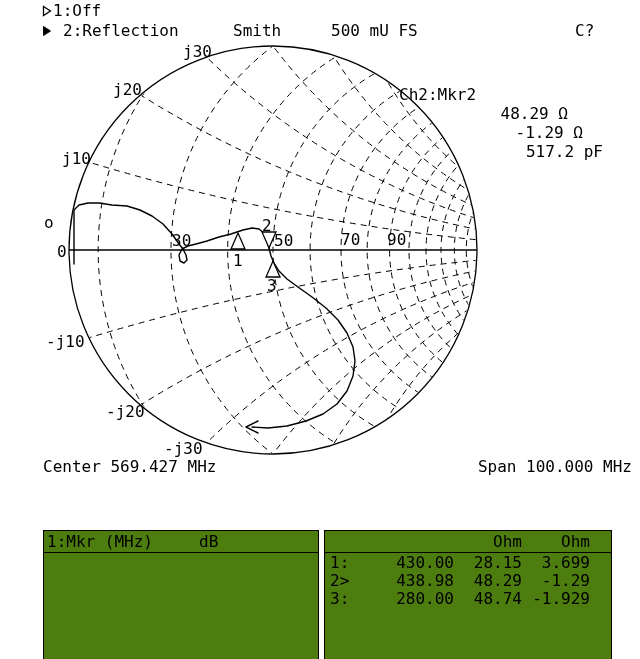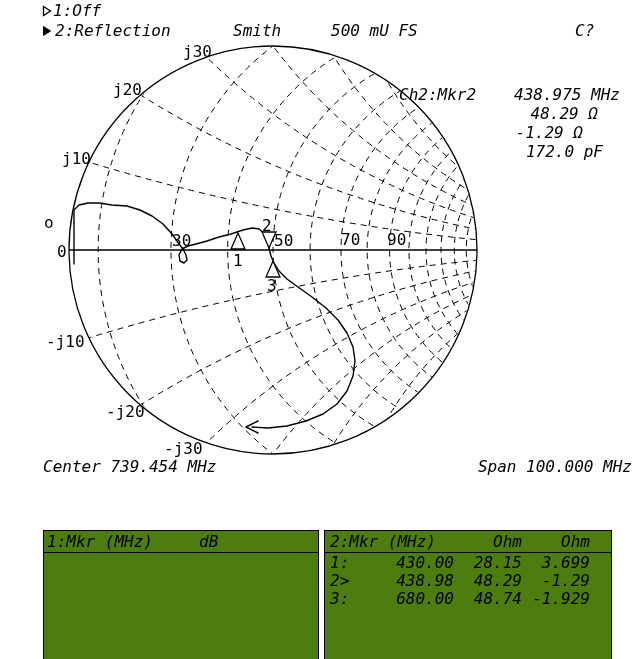--- a/index.html
+++ b/index.html
@@ -1,21 +1,21 @@
 <!DOCTYPE html>
 <html><head>
 <meta charset="utf-8">
 <style>
   html,body{margin:0;padding:0;background:#fff;}
   .screen{
     position:relative;width:640px;height:659px;background:#fff;color:#000;
     font-family:"DejaVu Sans Mono","Liberation Mono",monospace;
     font-size:16px;line-height:16px;overflow:hidden;
   }
-  .t{position:absolute;white-space:pre;font-style:italic;}
+  .t{position:absolute;white-space:pre;}
   .r{text-align:right;}
   svg.chart{position:absolute;left:0;top:0;}
   .grid-arc{fill:none;stroke:#000;stroke-width:1;stroke-dasharray:6 5;}
   .solid{fill:none;stroke:#000;stroke-width:1.3;}
   .trace{fill:none;stroke:#000;stroke-width:1.4;stroke-linejoin:round;stroke-linecap:round;}
   .mkr{fill:#fff;stroke:#000;stroke-width:1.3;}
   .svgtxt{font-family:"DejaVu Sans Mono","Liberation Mono",monospace;font-size:16px;fill:#000;}
   .box{position:absolute;border:1px solid #000;background:#4d7c0f;margin-top:38px;}
   .box .hdr{position:absolute;left:0;top:0;right:0;height:21px;border-bottom:1px solid #000;}
   .tri{position:absolute;}
@@ -107,61 +107,59 @@
     </svg>
 
   <svg class="tri" style="left:42px;top:5px" width="10" height="12">
     <path d="M1.5,1.5 L8.5,6 L1.5,10.5 Z" fill="none" stroke="#000" stroke-width="1.3"></path>
   </svg>
   <div class="t" style="left:53px;top:3px"><span>1:</span><span>Off</span></div>
 
   <svg class="tri" style="left:42px;top:25px" width="10" height="12">
     <path d="M1.5,1.5 L8.5,6 L1.5,10.5 Z" fill="#000" stroke="#000" stroke-width="1"></path>
   </svg>
-  <div class="t" style="left:55px;top:23px"><span>2:</span><span>Reflection</span></div>
+  <div class="t" style="left:63px;top:23px"><span>2:</span><span>Reflection</span></div>
   <div class="t" style="left:233px;top:23px">Smith</div>
   <div class="t" style="left:331px;top:23px">500 mU FS</div>
   <div class="t" style="left:575px;top:23px">C?</div>
 
 
   <div class="t" style="left:399px;top:87px">Ch2:Mkr2</div>
-  <div class="t r" style="right:20px;top:87px">438.975 MHz</div>
-  <div class="t r" style="right:42px;top:106px">48.29 Ω</div>
+  <div class="t r" style="right:72px;top:106px">48.29 Ω</div>
   <div class="t r" style="right:57px;top:125px">-1.29 Ω</div>
-  <div class="t r" style="right:37px;top:144px">172.0 pF</div>
+  <div class="t r" style="right:37px;top:144px">517.2 pF</div>
 
-  <div class="t" style="left:43px;top:459px">Center 739.454 MHz</div>
+  <div class="t" style="left:43px;top:459px">Center 569.427 MHz</div>
   <div class="t r" style="right:8px;top:459px">Span 100.000 MHz</div>
 
   <div class="box" style="left:43px;top:492px;width:274px;height:161px">
     <div class="hdr">
       <span class="t" style="left:3px;top:3px">1:Mkr (MHz)</span>
       <span class="t" style="left:155px;top:3px">dB</span>
     </div>
   </div>
 
   <div class="box" style="left:324px;top:492px;width:286px;height:161px">
     <div class="hdr">
-      <span class="t" style="left:5px;top:3px">2:Mkr (MHz)</span>
       <span class="t r" style="right:89px;top:3px">Ohm</span>
       <span class="t r" style="right:21px;top:3px">Ohm</span>
     </div>
     <div>
       <span class="t" style="left:5px;top:24px">1:</span>
       <span class="t r" style="right:157px;top:24px">430.00</span>
       <span class="t r" style="right:89px;top:24px">28.15</span>
       <span class="t r" style="right:21px;top:24px">3.699</span>
     </div>
     <div>
       <span class="t" style="left:5px;top:42px">2&gt;</span>
       <span class="t r" style="right:157px;top:42px">438.98</span>
       <span class="t r" style="right:89px;top:42px">48.29</span>
       <span class="t r" style="right:21px;top:42px">-1.29</span>
     </div>
     <div>
       <span class="t" style="left:5px;top:60px">3:</span>
-      <span class="t r" style="right:157px;top:60px">680.00</span>
+      <span class="t r" style="right:157px;top:60px">280.00</span>
       <span class="t r" style="right:89px;top:60px">48.74</span>
       <span class="t r" style="right:21px;top:60px">-1.929</span>
     </div>
   </div>
 
 </div>
 
 </body></html>

